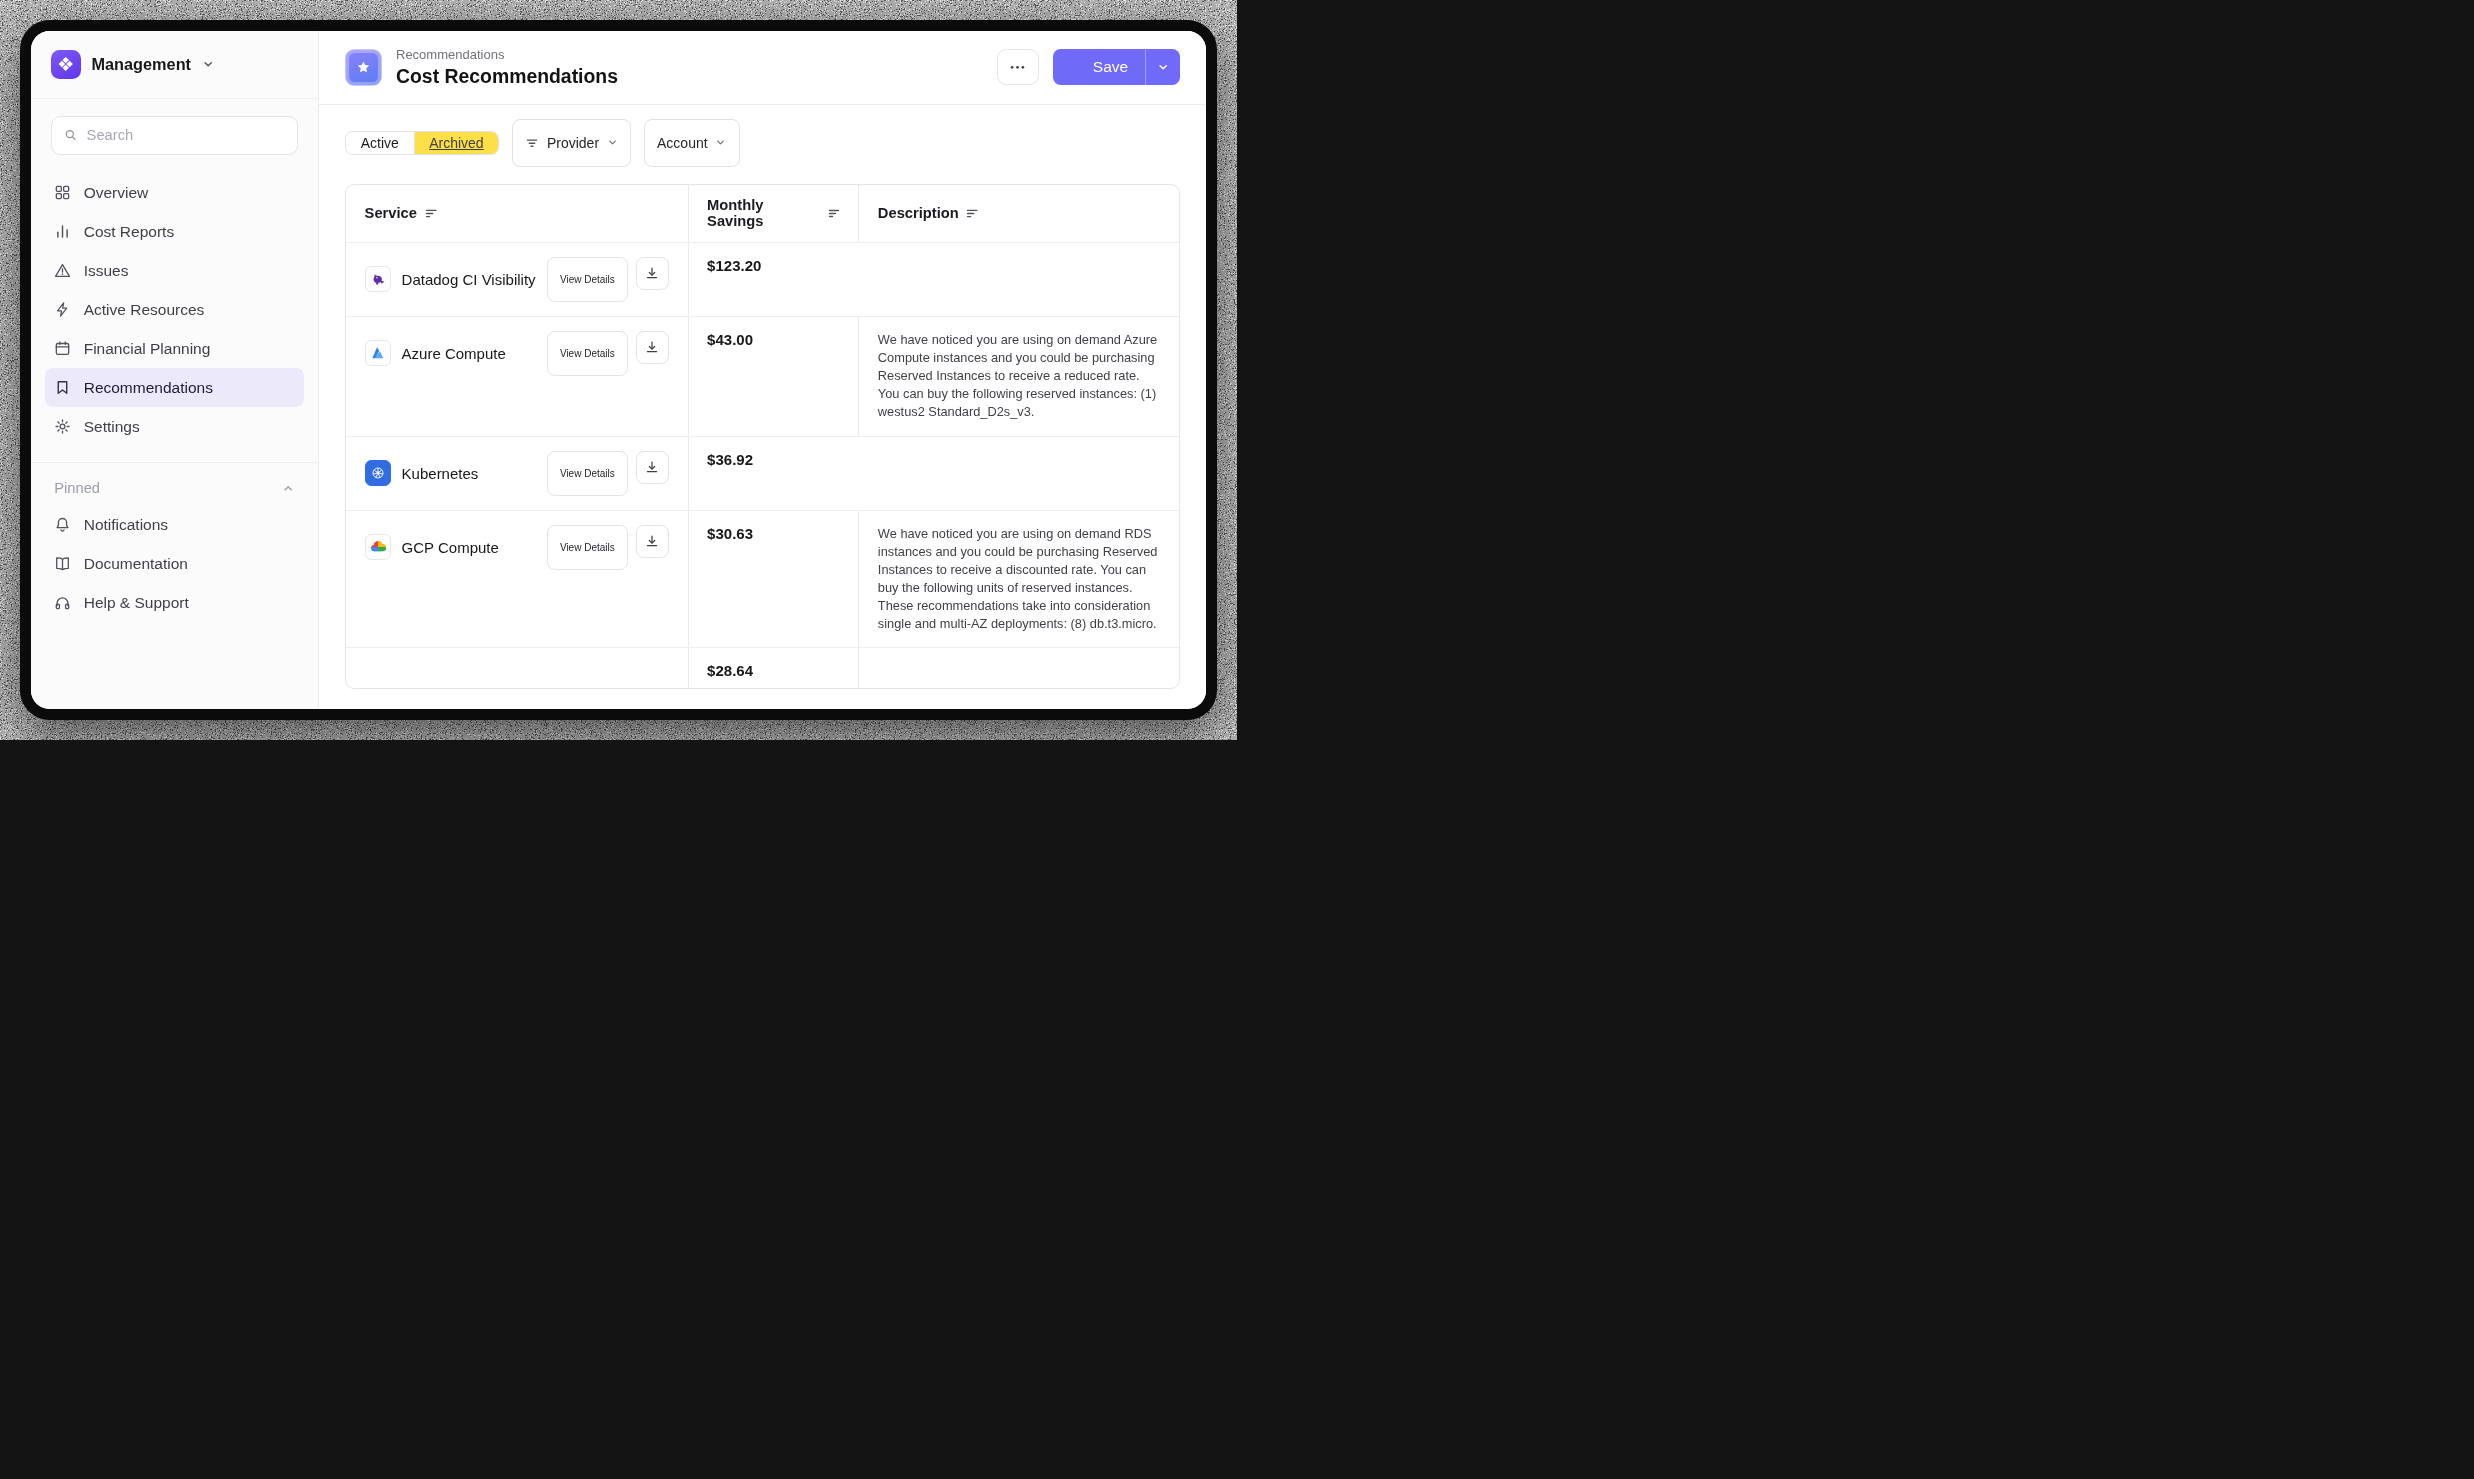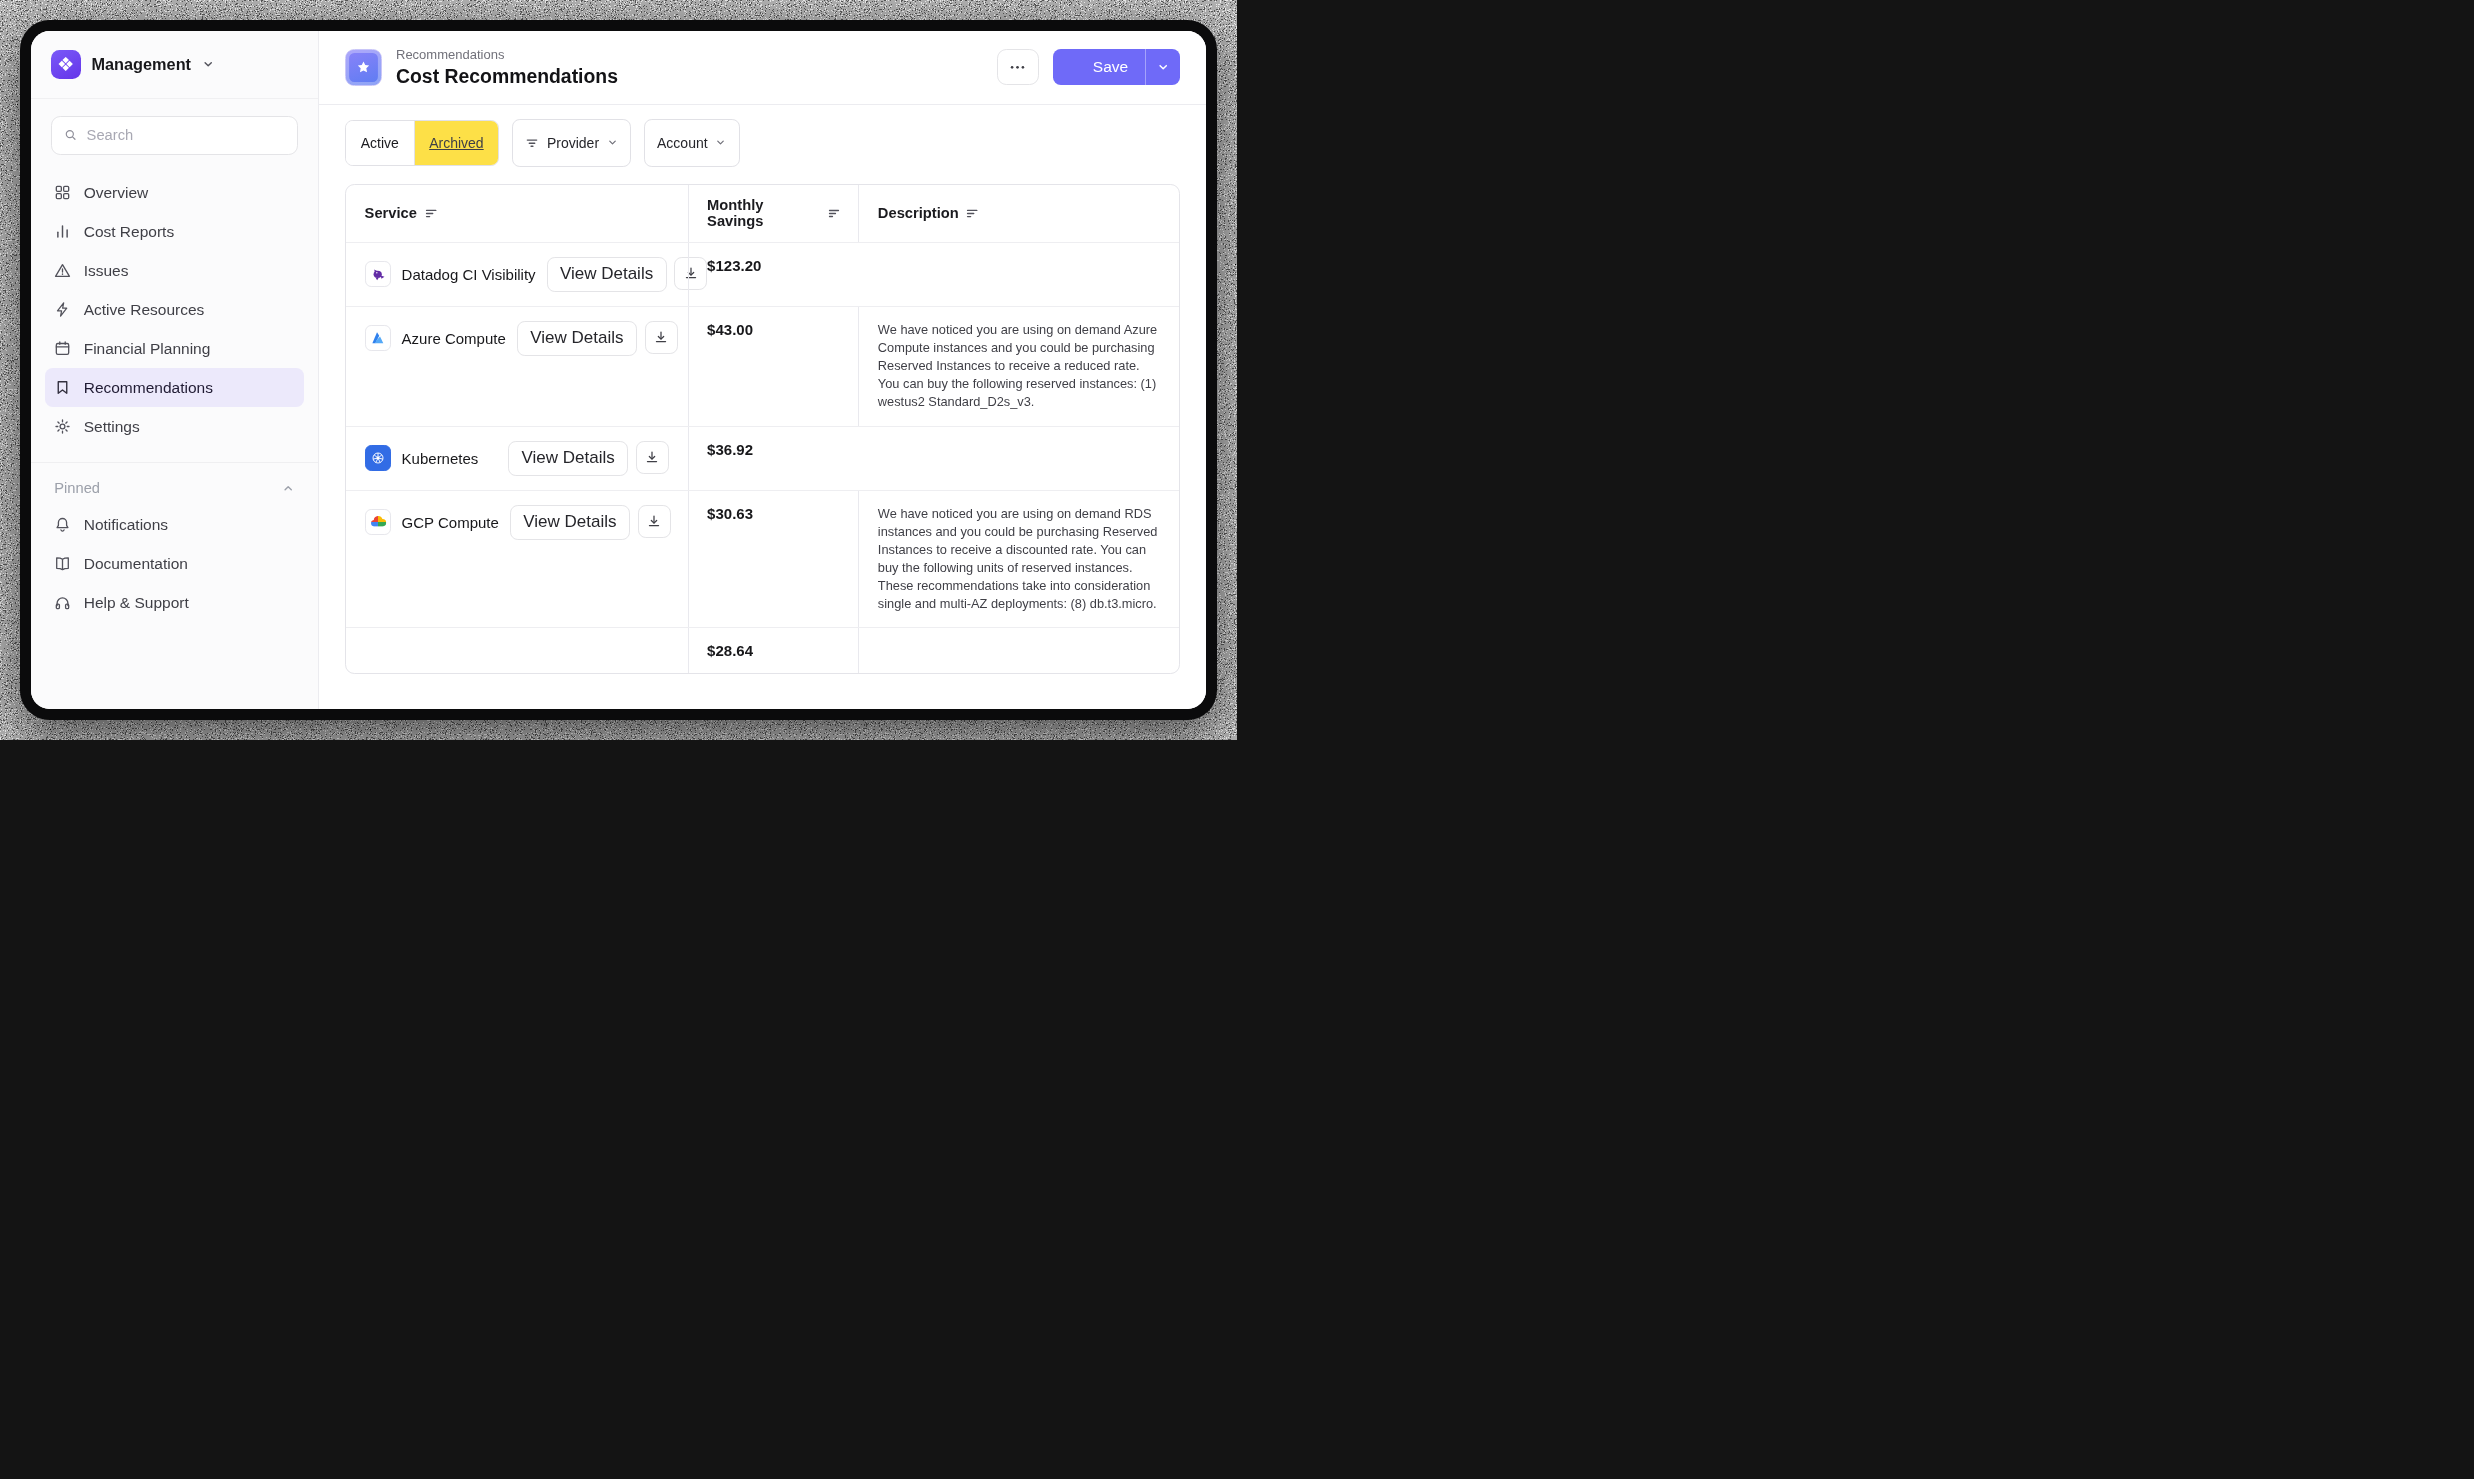--- a/index.html
+++ b/index.html
@@ -93,21 +93,21 @@
     padding: 0 17px; font-size: 15.5px; font-weight: 500;
     display: flex; align-items: center; margin-left: 23px;
   }
   .btn-save .save-divider { width: 0.8px; background: rgba(255,255,255,.38); }
   .btn-save .save-caret { width: 34px; display: flex; align-items: center; justify-content: center; }
 
   .filters {
     display: flex; align-items: center; gap: 12.4px; padding: 14px 26px 15.5px;
   }
   .segmented {
-    display: flex; height: 46px; border: 1.2px solid #E1E1E6; border-radius: 7.8px;
+    display: flex; height: 24px; border: 1.2px solid #E1E1E6; border-radius: 7.8px;
     overflow: hidden; background: #fff;
   }
   .seg {
     padding: 0 14.7px; display: flex; align-items: center; font-size: 14px;
     color: #3F3F46; cursor: pointer;
   }
   .seg.selected { background: #fff; color: #1B1B1F; font-weight: 500; }
   .seg.unselected { background: #fde047; border-left: 1.2px solid #E1E1E6; text-decoration: underline; }
   .filter-btn {
     height: 48px; border: 1.2px solid #E1E1E6; border-radius: 7.8px; background: #fff;
@@ -132,22 +132,22 @@
   .svc { display: flex; align-items: center; gap: 11px; }
   .svc-tile {
     width: 26px; height: 26px; border-radius: 6.2px; flex: 0 0 26px;
     display: flex; align-items: center; justify-content: center;
     border: 0.8px solid #E7E7EC; background: #fff; overflow: hidden;
   }
   .svc-tile.k8s { background: #326CE5; border-color: #326CE5; }
   .svc-name { font-size: 15px; color: #18181B; white-space: nowrap; }
   .svc-actions { margin-left: auto; display: flex; gap: 7.8px; }
   .btn-view {
-    height: 35px; padding: 0 12.4px; border: 1.2px solid #E4E4E7; border-radius: 7.8px;
-    background: #fff; font-size: 17px; color: #26262B; display: flex; align-items: center;
+    height: 45px; padding: 0 12.4px; border: 1.2px solid #E4E4E7; border-radius: 7.8px;
+    background: #fff; font-size: 10px; color: #26262B; display: flex; align-items: center;
     cursor: pointer; white-space: nowrap; font-family: inherit;
   }
   .btn-dl {
     width: 33px; height: 33px; border: 1.2px solid #E4E4E7; border-radius: 7.8px;
     background: #fff; display: flex; align-items: center; justify-content: center;
     cursor: pointer;
   }
   .savings { font-size: 15px; color: #18181B; font-weight: bold; }
   .desc { font-size: 12.8px; color: #3F3F46; line-height: 1.42; }
   .learn-more {

